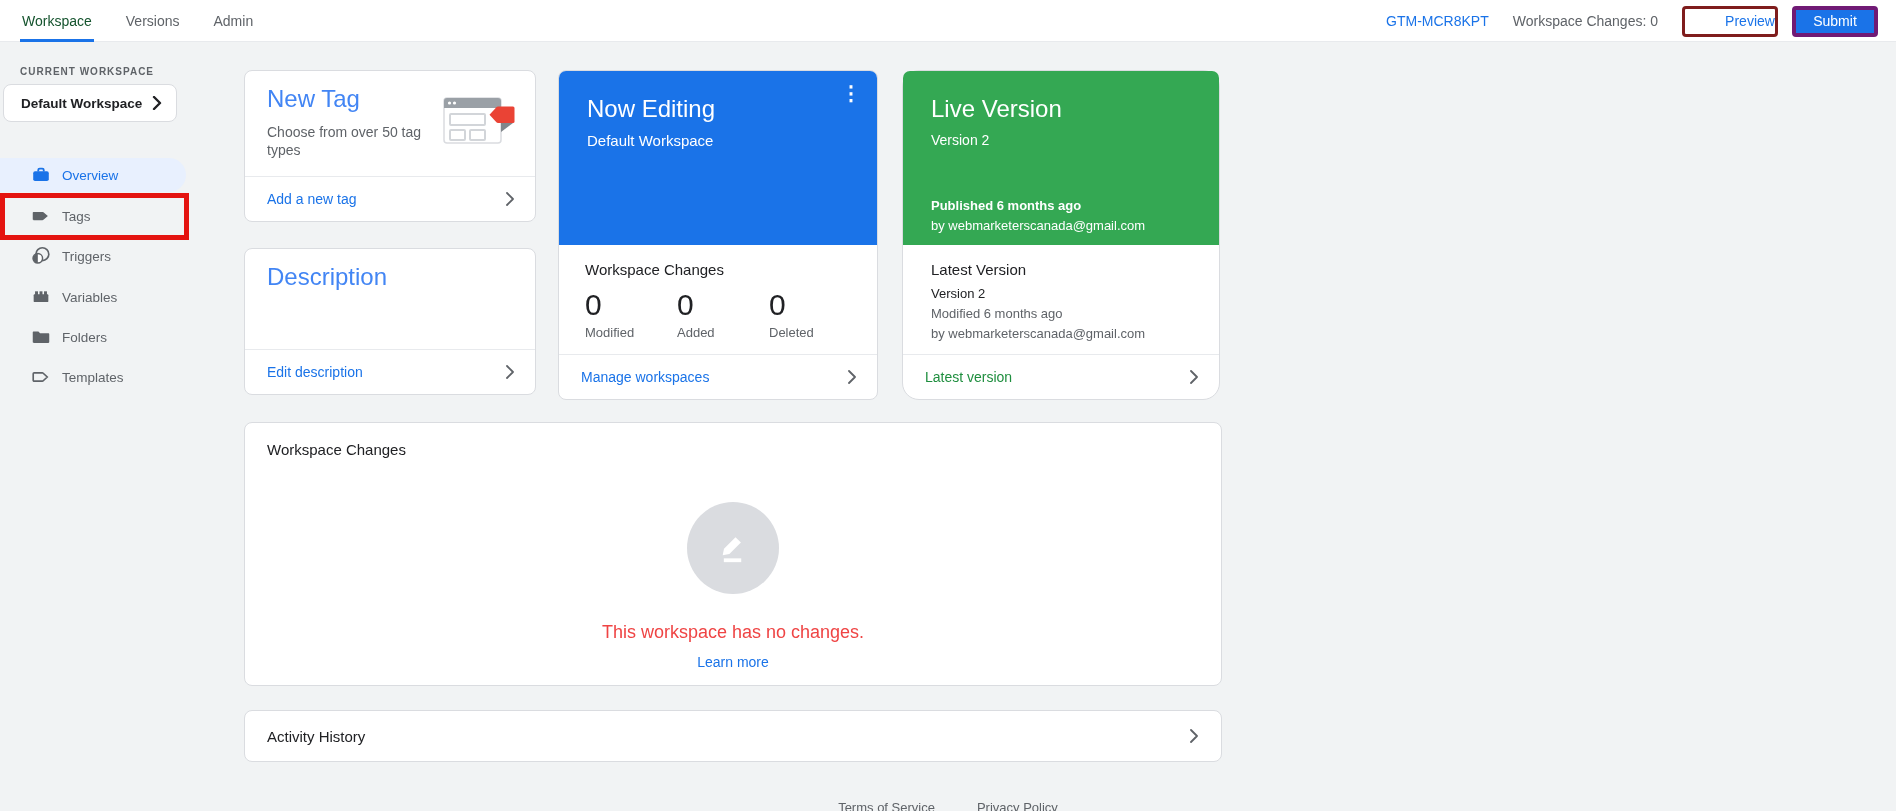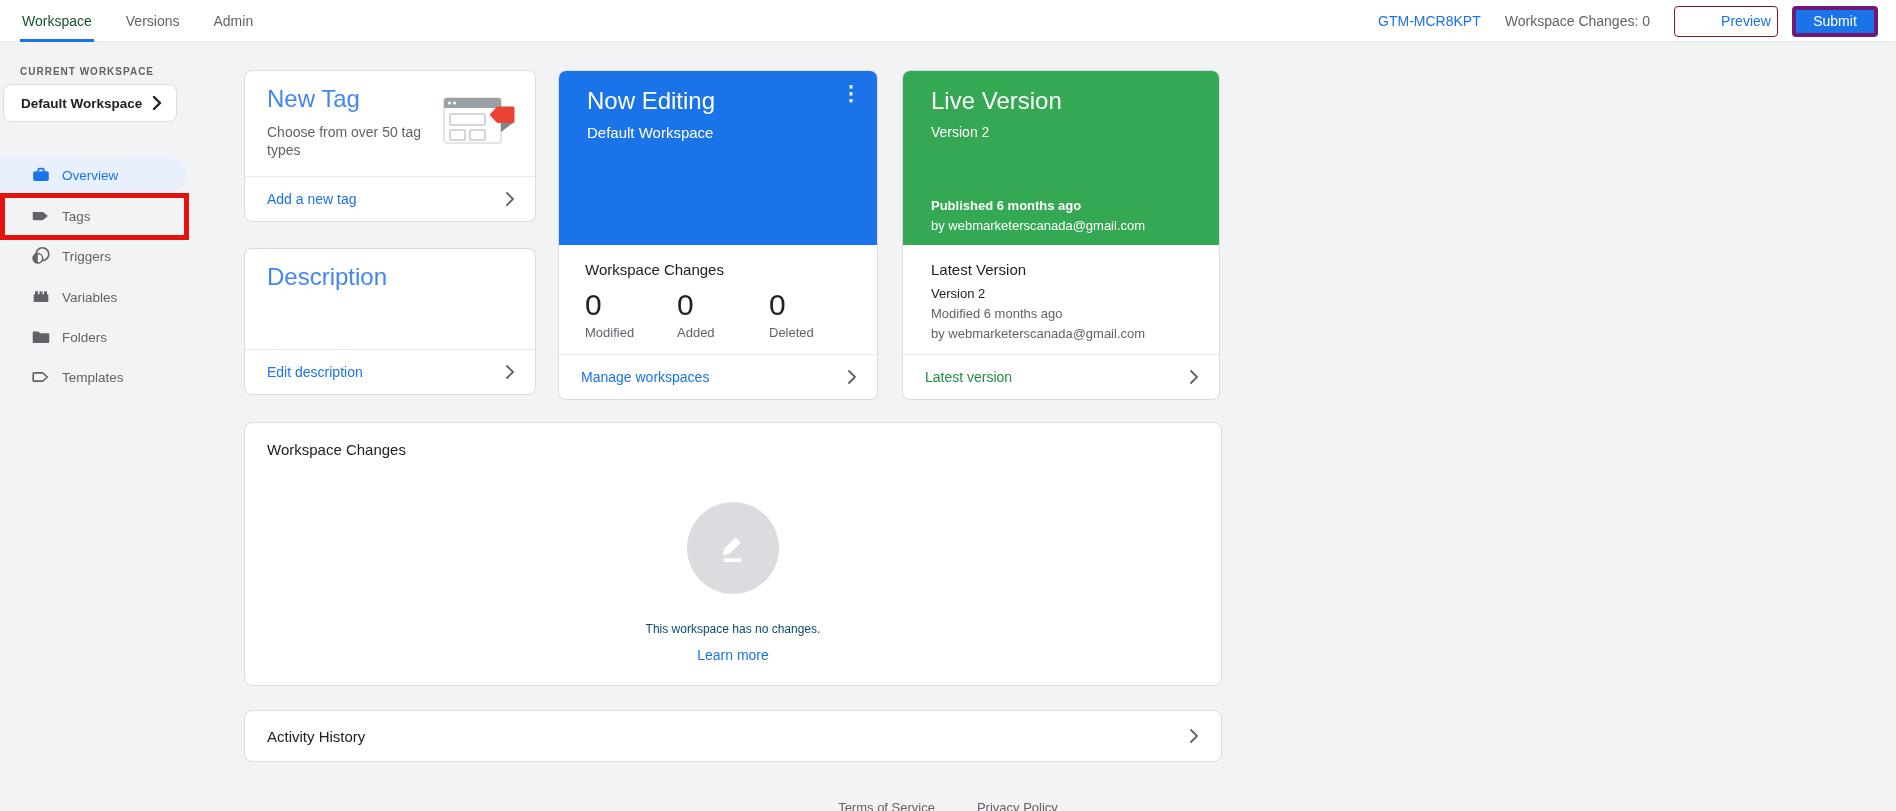--- a/index.html
+++ b/index.html
@@ -15,21 +15,21 @@
   .tab { height:42px; display:flex; align-items:center; padding:0 2px;
          font-size:14px; color:#5f6368; cursor:pointer; }
   .tab.active { color:#14532d; font-weight:500; box-shadow:inset 0 -3px 0 #1a73e8; }
   .topbar-right { position:absolute; right:18px; top:0; height:42px; display:flex;
                   align-items:center; gap:24px;margin-left:46px; }
   .container-id { font-size:14px; color:#1a73e8; cursor:pointer; }
   .changes-count { font-size:14px; color:#5f6368; }
   .btn { height:31px; border-radius:4px; font-size:14px; font-weight:500;
          display:flex; align-items:center; justify-content:center; cursor:pointer;
          font-family:"Liberation Sans", sans-serif; }
-  .btn-outline { width:104px; background:#fff; border:1px solid #7f1d1d; color:#1a73e8;padding-left:40px; }
+  .btn-outline { width:96px; background:#fff; border:3px solid #7f1d1d; color:#1a73e8;padding-left:40px; }
   .btn-primary { width:86px; background:#1a73e8; border:4px solid #701a75; color:#fff; margin-left:-10px; }
   
   .content { position:absolute; top:42px; left:0; right:0; bottom:0; background:#f1f3f4; }
   
   .sb-section-label { position:absolute; left:20px; top:24px; font-size:10px; font-weight:700;
                       letter-spacing:1px; color:#5f6368; }
   .ws-selector { position:absolute; left:3px; top:42px; width:174px; height:38px;
                  background:#fff; border:1px solid #dadce0; border-radius:8px;
                  display:flex; align-items:center; justify-content:space-between;
                  padding:0 14px 0 17px; cursor:pointer; }
@@ -52,53 +52,53 @@
   .big-title { font-size:24px; color:#4285f4; }
   
   #new-tag-card { left:244px; top:28px; width:292px; height:152px; }
   #new-tag-card .big-title { position:absolute; left:22px; top:14px; }
   #new-tag-card .subtitle { position:absolute; left:22px; top:52px; width:160px;
                             font-size:14px; line-height:18px; color:#5f6368; }
   #new-tag-card .illus { position:absolute; right:20px; top:22px; }
   
   #now-editing-card { left:558px; top:28px; width:320px; height:330px; }
   .card-colorhead { position:absolute; left:0; top:0; right:0; height:174px;
-                    border-radius:7px 7px 0 0; padding:16px 16px 0 28px; }
+                    border-radius:7px 7px 0 0; padding:24px 16px 0 28px; }
   .head-blue { background:#1a73e8; }
   .head-green { background:#34a853; }
   .card-colorhead .ch-title { font-size:24px; color:#fff; }
   .card-colorhead .ch-sub { font-size:15px; color:#fff; margin-top:9px; }
   .kebab { position:absolute; right:14px; top:12px; color:#fff; font-size:20px;
            line-height:20px; width:24px; height:24px; text-align:center; cursor:pointer;
            font-weight:700; }
   .card-body { position:absolute; left:0; top:174px; right:0; padding:16px 16px 0 26px; }
   .body-title { font-size:15px; color:#202124; }
   .counters { display:flex; margin-top:10px; }
   .counter { width:92px; }
   .counter-value { font-size:30px; color:#202124; }
   .counter-label { font-size:13px; color:#5f6368; margin-top:3px; }
   
-  #live-version-card { left:902px; top:28px; width:318px; height:330px; }
+  #live-version-card { left:902px; top:28px; width:318px; height:330px;border-radius:17px; }
   .published { position:absolute; left:28px; bottom:12px; }
   .published .p1 { font-size:13px; font-weight:700; color:#fff; }
   .published .p2 { font-size:13px; color:#fff; margin-top:5px; }
   .lv-line { font-size:13px; margin-top:5px; }
   .lv-dark { color:#202124; margin-top:8px; }
   .lv-gray { color:#5f6368; }
   
   #description-card { left:244px; top:206px; width:292px; height:147px; }
   #description-card .big-title { position:absolute; left:22px; top:14px; }
   
   #ws-changes-card { left:244px; top:380px; width:978px; height:264px; }
   #ws-changes-card .wsc-title { position:absolute; left:22px; top:18px; font-size:15px; color:#202124; }
   .empty-state { position:absolute; left:0; right:0; top:79px; display:flex;
                  flex-direction:column; align-items:center; }
   .pencil-circle { width:92px; height:92px; border-radius:50%; background:#dadce0;
                    display:flex; align-items:center; justify-content:center; }
-  .empty-msg { margin-top:28px; font-size:12px; color:#0c4a6e; }
+  .empty-msg { margin-top:28px; font-size:18px; color:#ef4444; }
   .learn-more { margin-top:11px; font-size:14px; font-weight:500; color:#1a73e8; cursor:pointer; }
   
   #activity-card { left:244px; top:668px; width:978px; height:52px; display:flex;
                    align-items:center; justify-content:space-between; padding:0 22px; cursor:pointer; }
   #activity-card .ah-title { font-size:15px; color:#202124; }
   
   .page-footer { position:absolute; left:0; right:0; top:758px; display:flex;
                  justify-content:center; gap:42px; font-size:13px; color:#5f6368; }
   .page-footer span { cursor:pointer; }
 </style>

